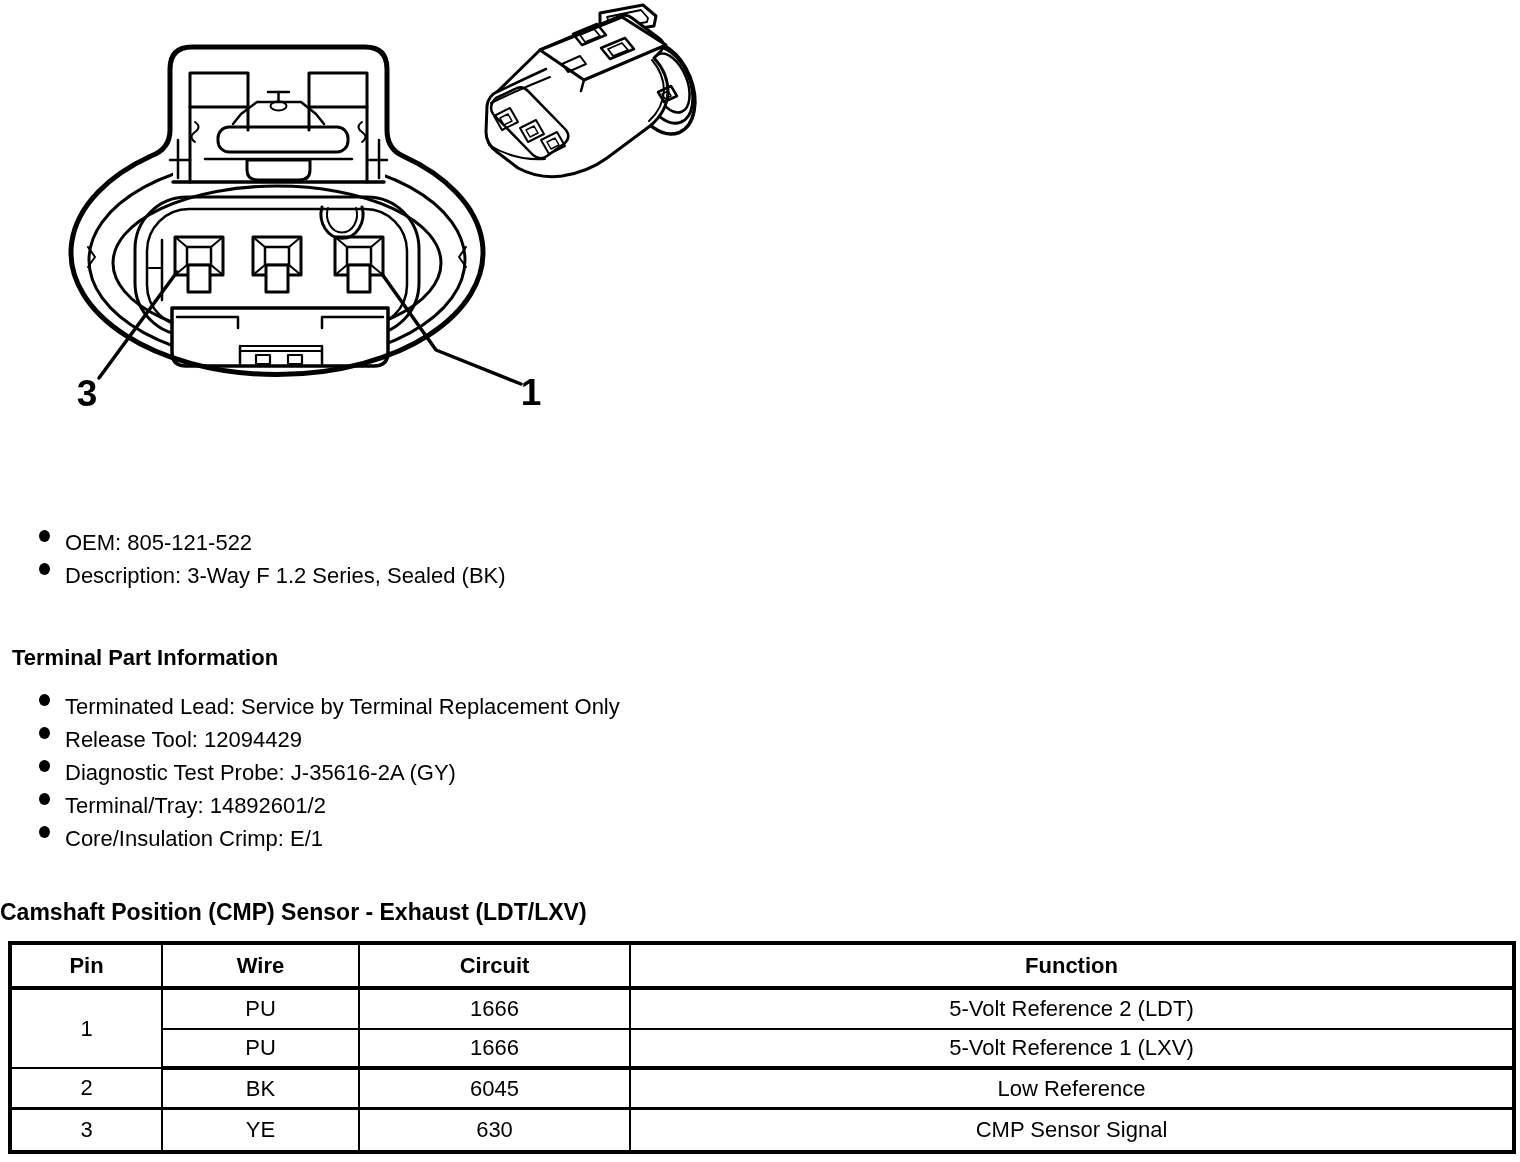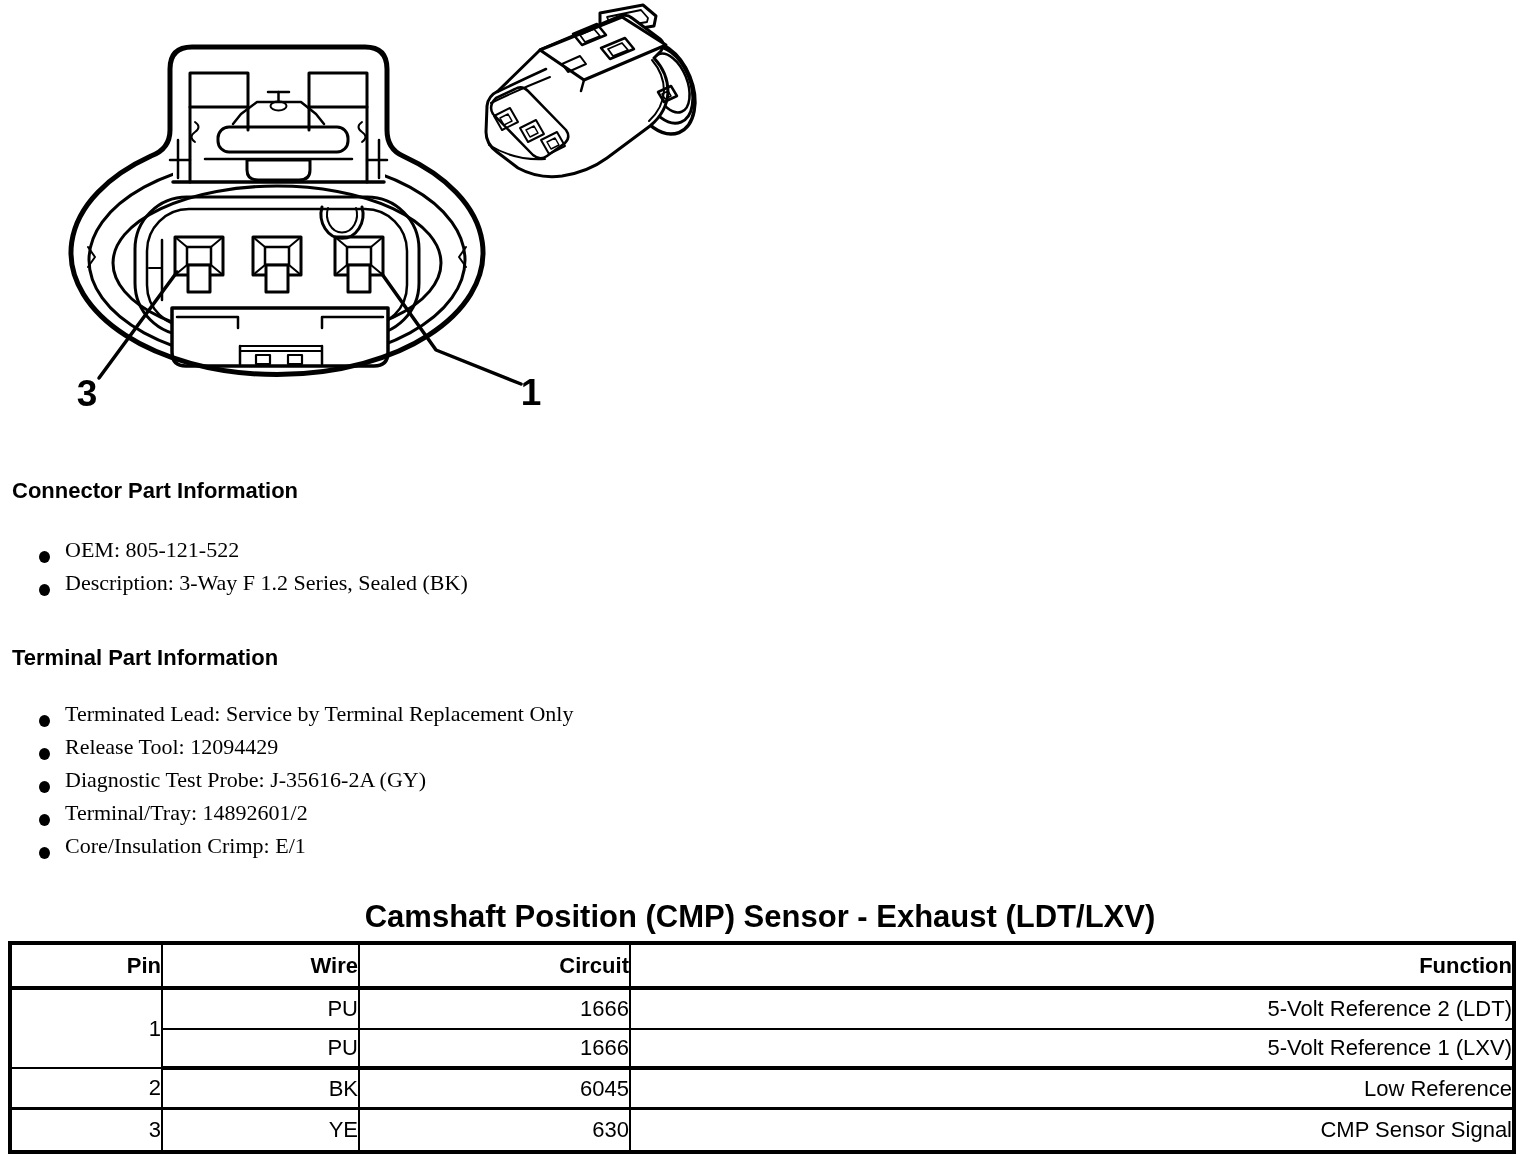--- a/index.html
+++ b/index.html
@@ -8,38 +8,38 @@
     background:#fff; color:#000;
     font-family:"Liberation Sans", sans-serif;
     overflow:hidden;
   }
   .diagram-svg { position:absolute; left:0; top:0; }
   .sec-heading {
     position:absolute; left:12px; margin:0;
     font-size:22px; font-weight:bold; white-space:nowrap;
   }
   .blist { position:absolute; left:0; margin:0; padding:0; list-style:none; }
-  .blist li { display:flex; align-items:flex-end; height:33px;font-family:Liberation Serif, serif; }
+  .blist li { display:flex; align-items:flex-start; height:33px; }
   .dot {
     width:11px; height:12px; background:#000; border-radius:50%;
     margin-left:39px; margin-right:15px; flex:0 0 auto;
   }
   .btext { font-size:22px; white-space:nowrap; }
   .tbl-title {
     position:absolute; left:0; top:899px; width:100%; margin:0;
-    text-align:center; font-size:31px; font-weight:bold;
+    font-size:23px; font-weight:bold;
   }
   table.pinout {
     position:absolute; left:8px; top:941px; width:1504px;
     border-collapse:collapse; table-layout:fixed;
     border:4px solid #000;
   }
   table.pinout th, table.pinout td {
     border:2px solid #000; padding:0;
-    font-size:22px; text-align:right; vertical-align:middle;
+    font-size:22px; text-align:center; vertical-align:middle;
     overflow:hidden; white-space:nowrap;
   }
   table.pinout th { font-weight:bold; height:41px; border-bottom:4px solid #000; }
   td.fn { text-align:left; padding-left:6px; }
   tr.row-1a td { height:38px; }
   tr.row-1b td { height:36px; border-bottom:4px solid #000; }
   td.pin-span { border-bottom:4px solid #000; }
   tr.row-2 td { height:37px; border-bottom:3px solid #000; }
   tr.row-3 td { height:40px; }
 </style>
@@ -161,21 +161,20 @@
       <path d="M520 128 l16 -8 l8 14 l-16 8 Z" stroke-width="2"></path>
       <path d="M526 130 l8 -4 l4 7 l-8 4 Z" stroke-width="1.5"></path>
       <path d="M541 140 l16 -8 l8 14 l-16 8 Z" stroke-width="2"></path>
       <path d="M547 142 l8 -4 l4 7 l-8 4 Z" stroke-width="1.5"></path>
 
       <path d="M658 92 l13 -6 l6 10 l-13 6 Z" stroke-width="2.5"></path>
       <path d="M662 94 l6 -3 l3 5 l-6 3 Z" stroke-width="1.5"></path>
     </g>
   </svg>
 
-  <h2 class="sec-heading" style="top:478px">Connector Part Information</h2>
 
   <ul class="blist" style="top:530px">
     <li>
       <span class="dot"></span>
       <span class="btext">OEM: 805-121-522</span>
     </li>
     <li>
       <span class="dot"></span>
       <span class="btext">Description: 3-Way F 1.2 Series, Sealed (BK)</span>
     </li>

